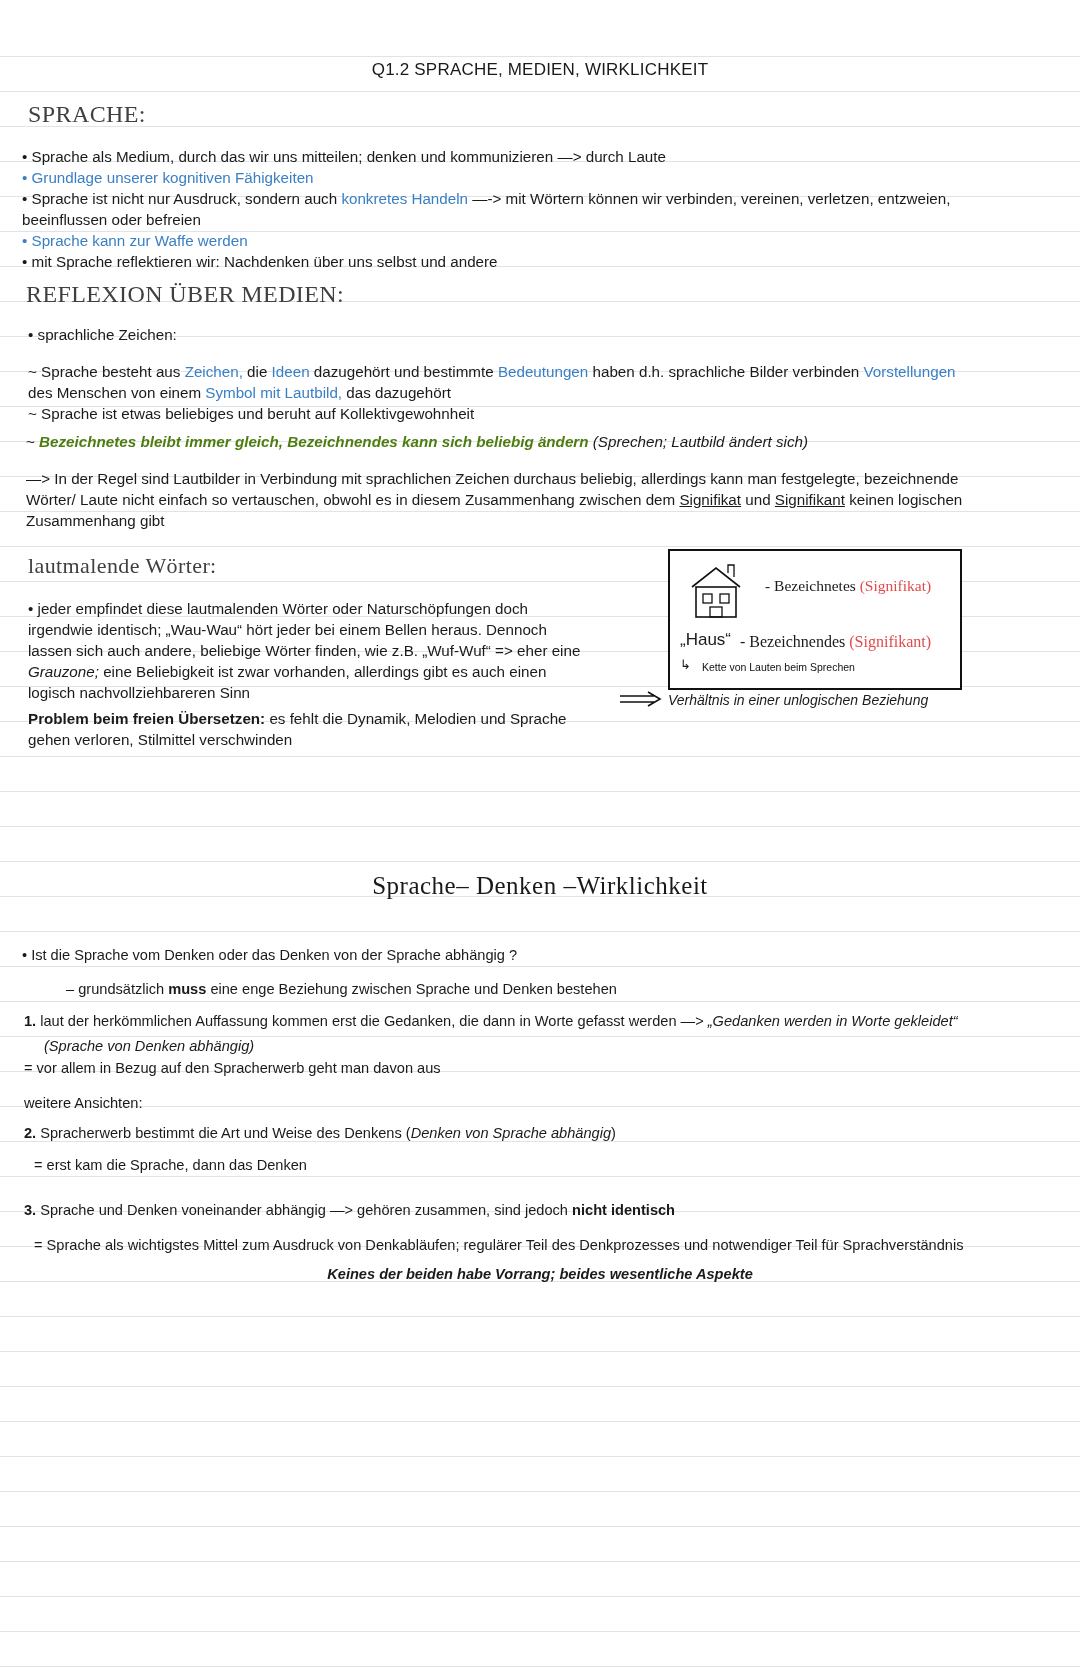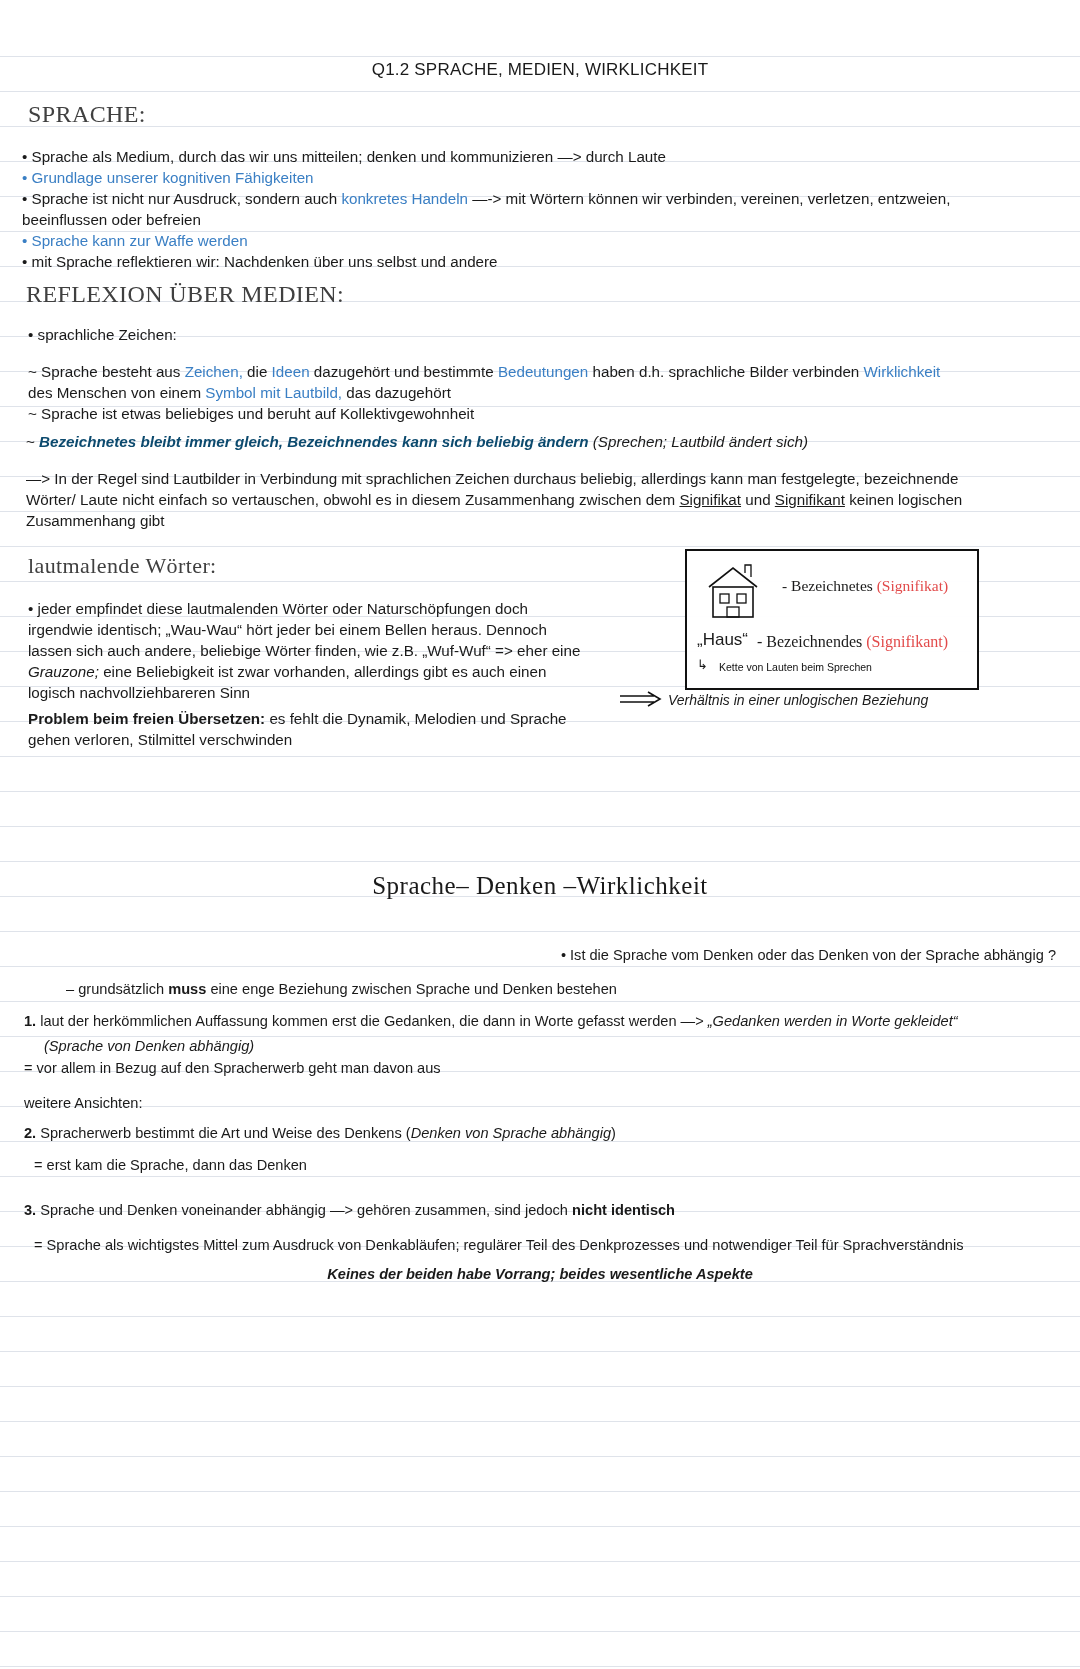--- a/index.html
+++ b/index.html
@@ -52,36 +52,36 @@
     color: #404040;
   }
   .h-serif.small { font-size: 22px; }
   .body-t {
     font-size: 15.2px;
     line-height: 21px;
     color: #1a1a1a;
   }
   .blue { color: #3a7fc4; }
   .red-b {
-    color: #0c4a6e;
+    color: #4d7c0f;
     font-weight: bold;
     font-style: italic;
   }
   .ital { font-style: italic; margin-top: 6px; }
   .bold { font-weight: bold; }
   .u { text-decoration: underline; }
 
   
   .concept-box {
     position: absolute;
     border: 2px solid #111;
     background: rgba(255,255,255,0.96);
     width: 290px;
     height: 137px;
-    left: 685px;
+    left: 668px;
     top: 549px;
   }
   .house {
     position: absolute;
     left: 18px; top: 12px;
     width: 56px; height: 58px;
   }
   .concept-line1 {
     position: absolute;
     left: 95px; top: 26px;
@@ -159,21 +159,21 @@
       <div class="blue">• Sprache kann zur Waffe werden</div>
       <div>• mit Sprache reflektieren wir: Nachdenken über uns selbst und andere</div>
     </div>
 
     <div class="blk h-serif" style="left:26px; top:281px;">REFLEXION ÜBER MEDIEN:</div>
 
     <div class="blk body-t" style="left:28px; top:324px;">• sprachliche Zeichen:</div>
 
     <div class="blk body-t" style="left:28px; top:361px; width:1020px;">
       <div>
-        <span>~ Sprache besteht aus </span><span class="blue">Zeichen,</span><span> die </span><span class="blue">Ideen</span><span> dazugehört und bestimmte </span><span class="blue">Bedeutungen</span><span> haben d.h. sprachliche Bilder verbinden </span><span class="blue">Wirklichkeit</span>
+        <span>~ Sprache besteht aus </span><span class="blue">Zeichen,</span><span> die </span><span class="blue">Ideen</span><span> dazugehört und bestimmte </span><span class="blue">Bedeutungen</span><span> haben d.h. sprachliche Bilder verbinden </span><span class="blue">Vorstellungen</span>
       </div>
       <div>
         <span>des Menschen von einem </span><span class="blue">Symbol mit Lautbild,</span><span> das dazugehört</span>
       </div>
       <div>~ Sprache ist etwas beliebiges und beruht auf Kollektivgewohnheit</div>
     </div>
 
     <div class="blk body-t" style="left:26px; top:431px; width:1020px;">
       <span>~ </span><span class="red-b">Bezeichnetes bleibt immer gleich, Bezeichnendes kann sich beliebig ändern</span><span class="ital"> (Sprechen; Lautbild ändert sich)</span>
     </div>
@@ -225,21 +225,21 @@
       <div class="concept-kette">Kette von Lauten beim Sprechen</div>
     </div>
 
     <svg class="big-arrow" viewBox="0 0 46 18">
       <path d="M2 6 L36 6 M2 12 L36 12 M30 2 L42 9 L30 16" fill="none" stroke="#111" stroke-width="1.6"></path>
     </svg>
     <div class="verhaeltnis">Verhältnis in einer unlogischen Beziehung</div>
 
     <div class="blk centered-head" style="left:0; top:872px;">Sprache– Denken –Wirklichkeit</div>
 
-    <div class="blk small-t" style="left:36px; top:945px; width:1020px;text-align:right;">• Ist die Sprache vom Denken oder das Denken von der Sprache abhängig ?</div>
+    <div class="blk small-t" style="left:22px; top:945px; width:1020px;">• Ist die Sprache vom Denken oder das Denken von der Sprache abhängig ?</div>
 
     <div class="blk small-t" style="left:66px; top:979px; width:990px;">
       <span>– grundsätzlich </span><span class="bold">muss</span><span> eine enge Beziehung zwischen Sprache und Denken bestehen</span>
     </div>
 
     <div class="blk small-t" style="left:24px; top:1011px; width:1030px;">
       <span class="bold">1.</span><span> laut der herkömmlichen Auffassung kommen erst die Gedanken, die dann in Worte gefasst werden —&gt; </span><span class="ital">„Gedanken werden in Worte gekleidet“</span>
     </div>
     <div class="blk small-t ital" style="left:44px; top:1030px;">(Sprache von Denken abhängig)</div>
 

